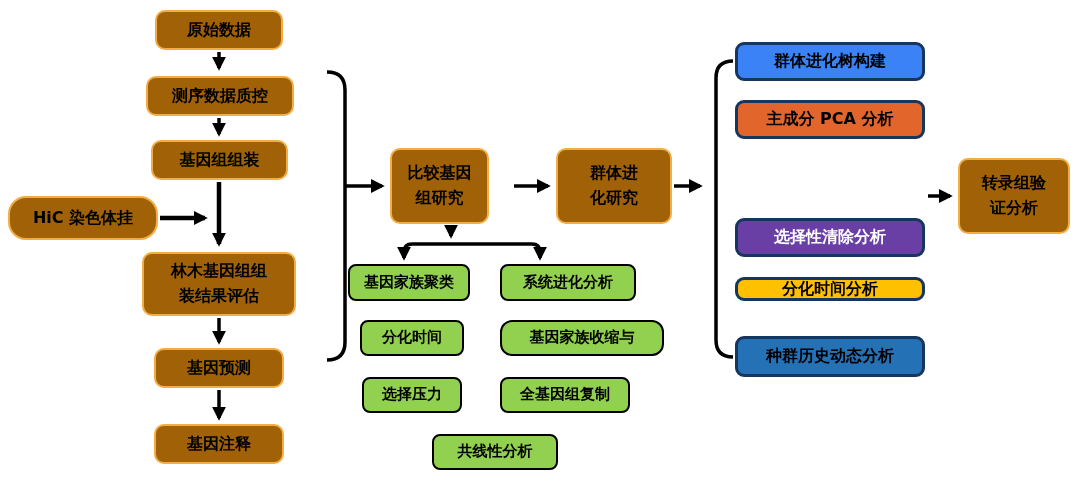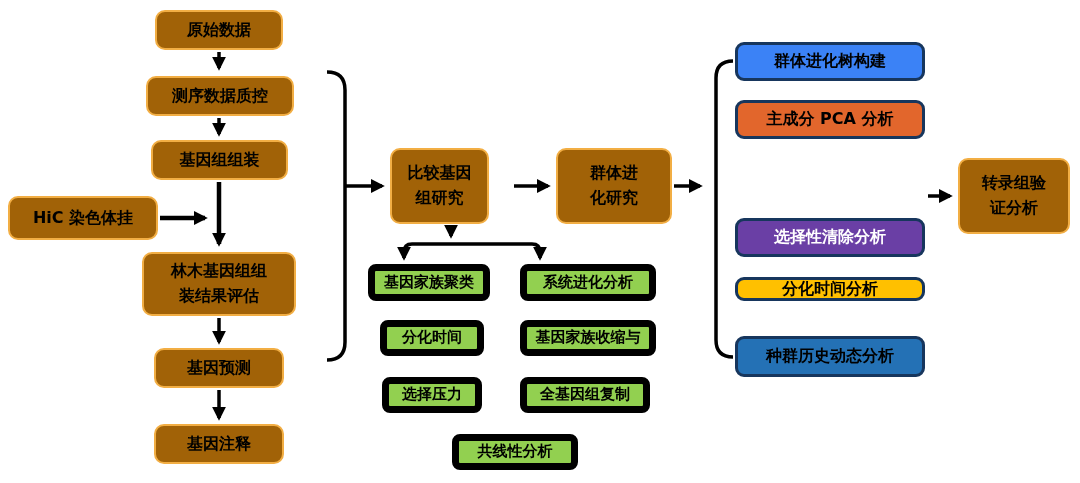--- a/index.html
+++ b/index.html
@@ -32,45 +32,44 @@
     color: #000000;
   }
   .yellow {
     background: #a16207;
     border: 2px solid #F2AE44;
     border-radius: 10px;
     font-size: 16px;
   }
   .green {
     background: #92D050;
-    border: 7px solid #000000;
+    border: 2px solid #000000;
     border-radius: 8px;
     font-size: 15px;
-    margin-left: 20px;
   }
   .rbox {
     border: 3px solid #17365D;
     border-radius: 9px;
     font-size: 16px;
   }
   
   .b-raw  { left: 155px; top: 10px;  width: 128px; height: 40px; }
   .b-qc   { left: 146px; top: 76px;  width: 148px; height: 40px; }
   .b-asm  { left: 151px; top: 140px; width: 137px; height: 40px; }
-  .b-hic  { left: 8px;   top: 196px; width: 150px; height: 44px; }
+  .b-hic  { left: 8px;   top: 196px; width: 150px; height: 44px; border-radius: 18px; }
   .b-eval { left: 142px; top: 252px; width: 154px; height: 64px; }
   .b-pred { left: 154px; top: 348px; width: 130px; height: 40px; }
   .b-anno { left: 154px; top: 424px; width: 130px; height: 40px; }
   
   .b-comp { left: 390px; top: 148px; width: 99px; height: 76px; }
   .b-pop  { left: 556px; top: 148px; width: 116px; height: 76px; }
   .g1 { left: 348px; top: 264px; width: 122px; height: 37px; }
   .g2 { left: 500px; top: 264px; width: 136px; height: 37px; }
   .g3 { left: 360px; top: 320px; width: 104px; height: 36px; }
-  .g4 { left: 500px; top: 320px; width: 136px; height: 36px; }
+  .g4 { left: 500px; top: 320px; width: 164px; height: 36px; border-radius: 12px; }
   .g5 { left: 362px; top: 377px; width: 100px; height: 36px; }
   .g6 { left: 500px; top: 377px; width: 130px; height: 36px; }
   .g7 { left: 432px; top: 434px; width: 126px; height: 36px; }
   
   .r1 { left: 735px; top: 42px;  width: 190px; height: 39px; }
   .r2 { left: 735px; top: 100px; width: 190px; height: 39px; }
   .r3 { left: 735px; top: 159px; width: 190px; height: 39px; }
   .r4 { left: 735px; top: 218px; width: 190px; height: 39px; }
   .r5 { left: 735px; top: 277px; width: 190px; height: 24px; }
   .r6 { left: 735px; top: 336px; width: 190px; height: 41px; }

